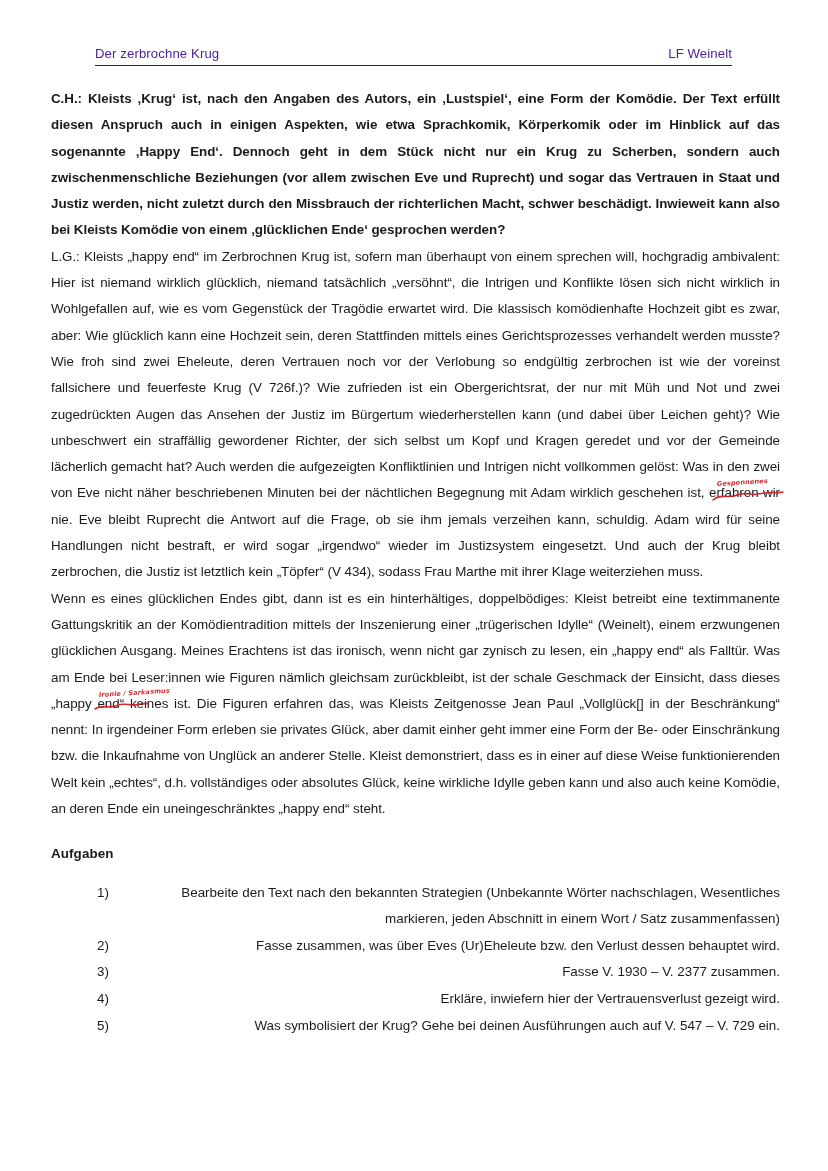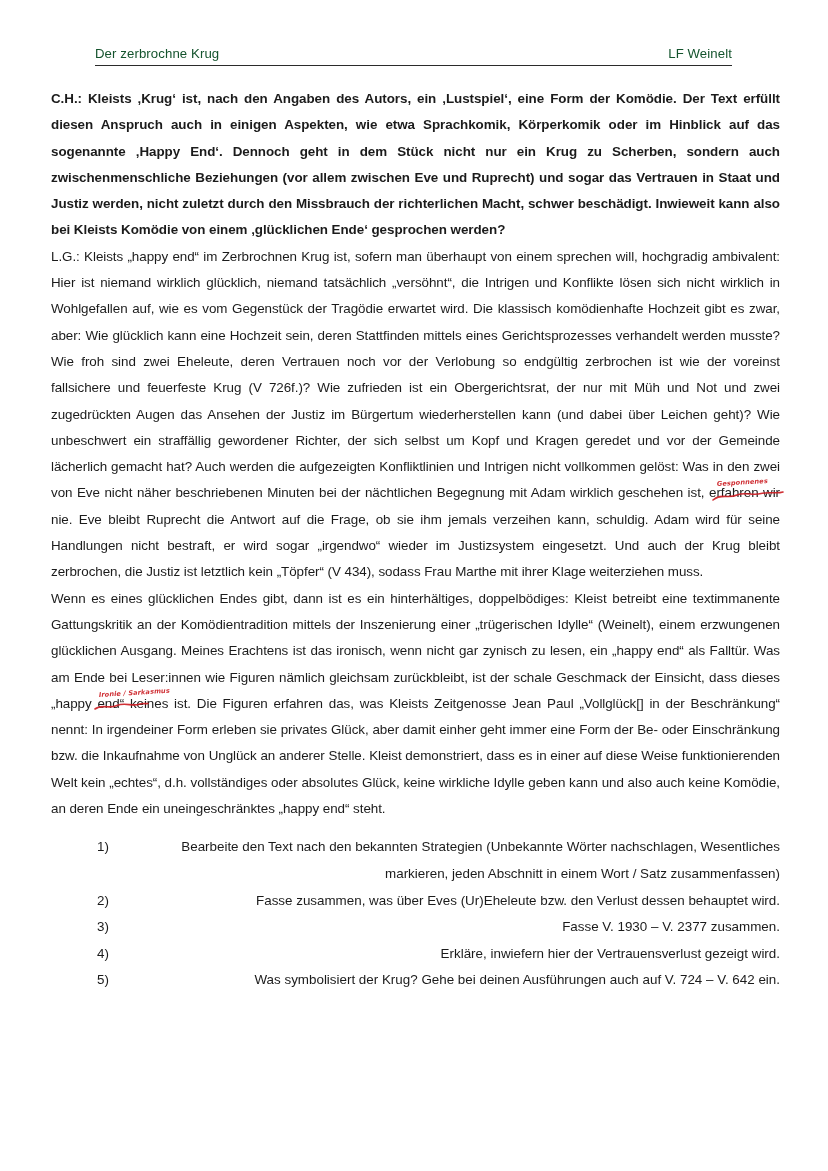--- a/index.html
+++ b/index.html
@@ -31,21 +31,21 @@
     top: 46px;
     left: 95px;
     right: 96px;
     display: flex;
     justify-content: space-between;
     align-items: flex-end;
     border-bottom: 1.2px solid #2b2b2b;
     padding-bottom: 2px;
     font-size: 13.2px;
     line-height: 1.25;
-    color: #14532d;
+    color: #4c1d95;
   }
   .doc-header .hdr-left  { font-weight: 400; letter-spacing: .1px; }
   .doc-header .hdr-right { font-weight: 400; letter-spacing: .1px; }
 
   
   .content {
     position: absolute;
     top: 86px;
     left: 51px;
     width: 729px;
@@ -155,23 +155,24 @@
     <span class="pen-note n1">Gesponnenes</span>
     <svg class="pen-squiggle s1" width="74" height="14" viewBox="0 0 74 14">
       <path d="M2 10 C 10 3, 18 9, 26 5 C 34 1.5, 42 6, 50 3.5 C 58 1.5, 66 4, 72 2"></path>
     </svg>
 
     <span class="pen-note n2">Ironie / Sarkasmus</span>
     <svg class="pen-squiggle s2" width="56" height="14" viewBox="0 0 56 14">
       <path d="M2 8 C 9 2.5, 16 8.5, 24 4.5 C 32 1, 40 6, 47 3 C 50 2, 53 3, 55 2.5"></path>
     </svg>
 
+    <h2 class="tasks-heading">Aufgaben</h2>
 
     <ol class="tasks">
       <li>Bearbeite den Text nach den bekannten Strategien (Unbekannte Wörter nachschlagen, Wesentliches markieren, jeden Abschnitt in einem Wort / Satz zusammenfassen)</li>
       <li>Fasse zusammen, was über Eves (Ur)Eheleute bzw. den Verlust dessen behauptet wird.</li>
       <li>Fasse V. 1930 – V. 2377 zusammen.</li>
       <li>Erkläre, inwiefern hier der Vertrauensverlust gezeigt wird.</li>
-      <li>Was symbolisiert der Krug? Gehe bei deinen Ausführungen auch auf V. 724 – V. 642 ein.</li>
+      <li>Was symbolisiert der Krug? Gehe bei deinen Ausführungen auch auf V. 547 – V. 729 ein.</li>
     </ol>
 
   </div>
 </div>
 
 </body></html>

